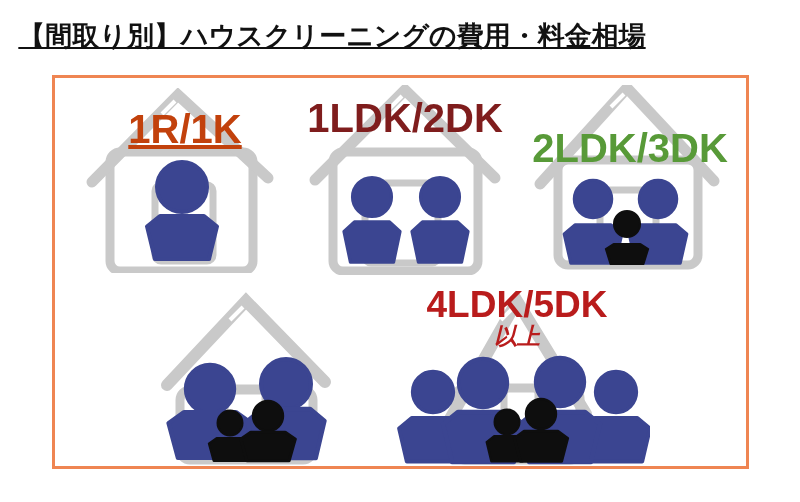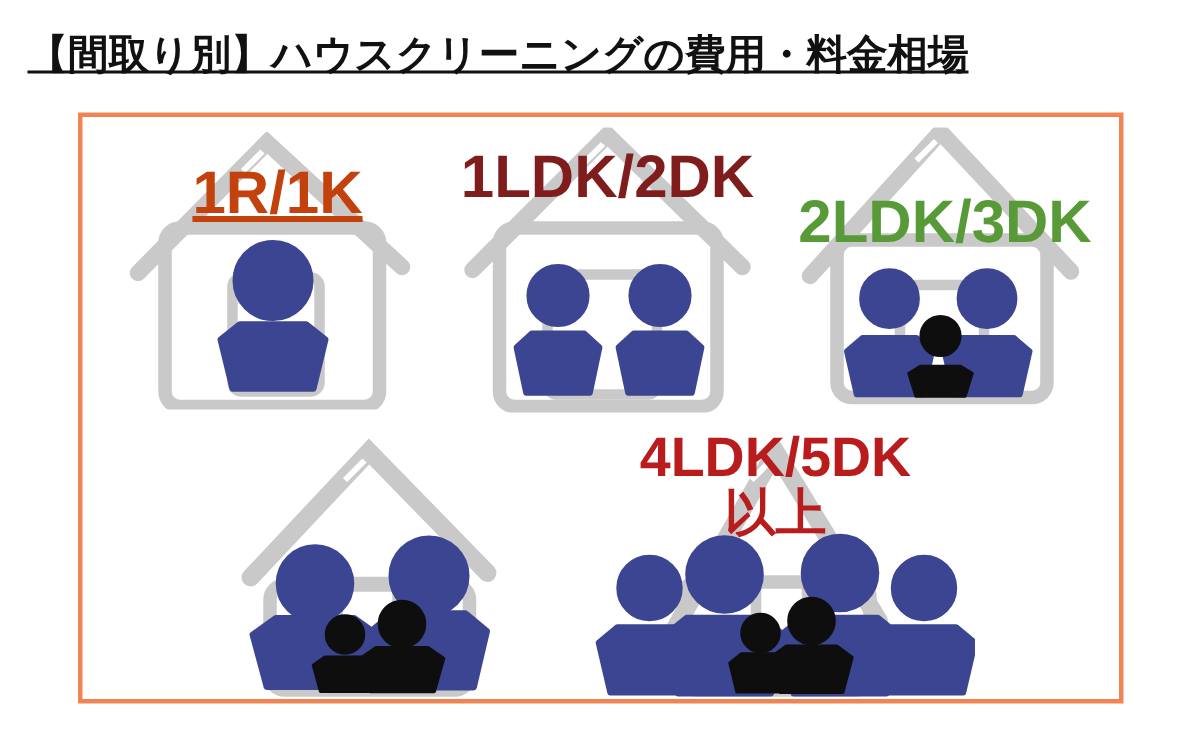--- a/index.html
+++ b/index.html
@@ -18,21 +18,21 @@
   .house{position:absolute;}
   .hline{fill:none;stroke:var(--house-outline,#C9C9C9);}
   .seam{stroke:#fff;}
   .adult{fill:var(--adult-fill,#3B4591);stroke:var(--adult-fill,#3B4591);}
   .child{fill:var(--child-fill,#0E0E0E);stroke:var(--child-fill,#0E0E0E);}
   .adult,.child{stroke-width:4;stroke-linejoin:round;stroke-linecap:round;}
   .house-label{
     position:absolute;text-align:center;font-weight:700;font-size:40px;
     line-height:1.1;white-space:nowrap;
   }
-  .house-label .sub{font-size:34px;line-height:1.0;}
+  .house-label .sub{font-size:23px;line-height:1.0;font-style:italic;}
   .lbl-5{font-size:37px;line-height:1.05;}
 </style>
 </head>
 <body>
 
 <div id="stage">
 
   <svg width="0" height="0" style="position:absolute" aria-hidden="true">
     <defs>
       <circle id="p-head" r="25"></circle>

